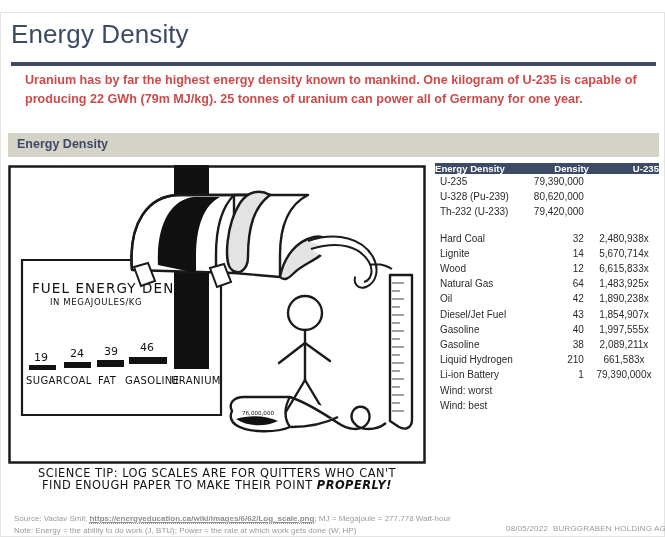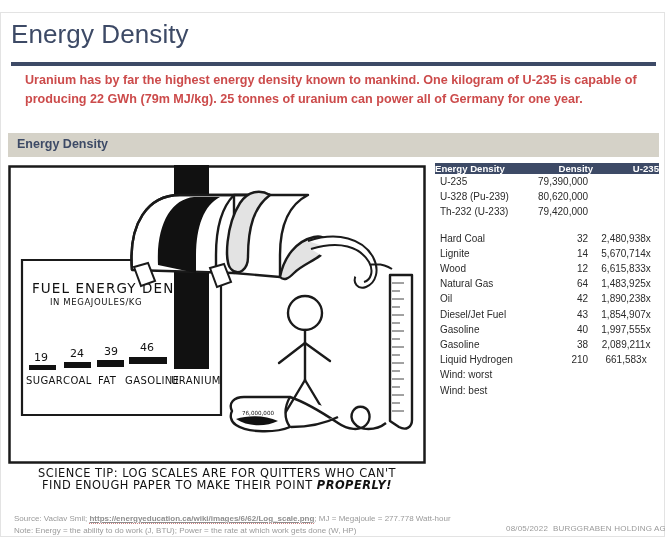--- a/index.html
+++ b/index.html
@@ -286,20 +286,25 @@
             <td class="c-name">Gasoline</td>
             <td class="c-den">38</td>
             <td class="c-vs">2,089,211x</td>
           </tr>
           <tr>
             <td class="c-name">Liquid Hydrogen</td>
             <td class="c-den">210</td>
             <td class="c-vs">661,583x</td>
           </tr>
           <tr>
+            <td class="c-name">Li-ion Battery</td>
+            <td class="c-den">1</td>
+            <td class="c-vs">79,390,000x</td>
+          </tr>
+          <tr>
             <td class="c-name">Wind: worst</td>
             <td class="c-den"></td>
             <td class="c-vs"></td>
           </tr>
           <tr>
             <td class="c-name">Wind: best</td>
             <td class="c-den"></td>
             <td class="c-vs"></td>
           </tr>
         </tbody>

